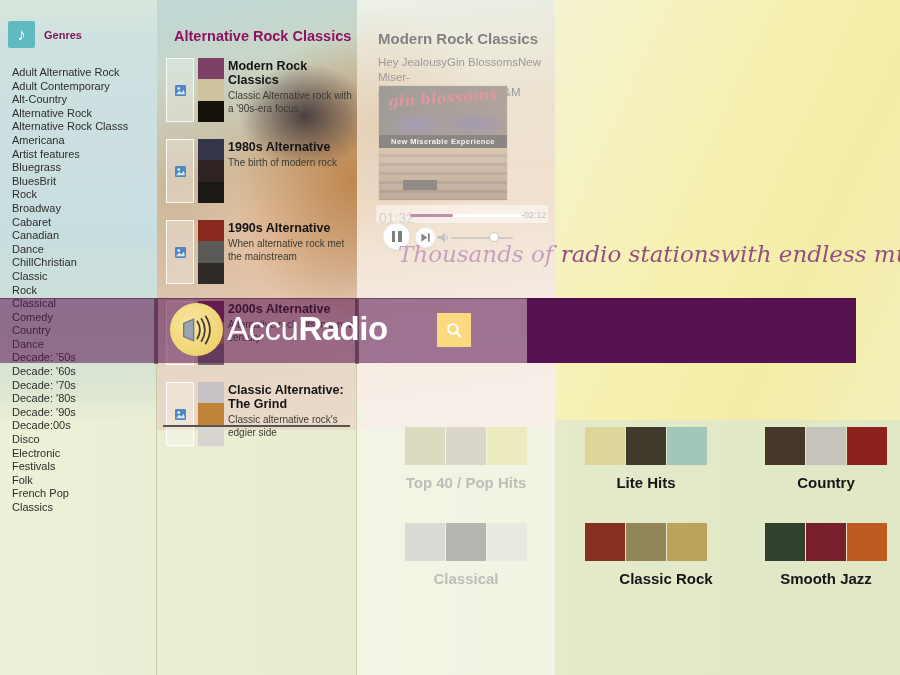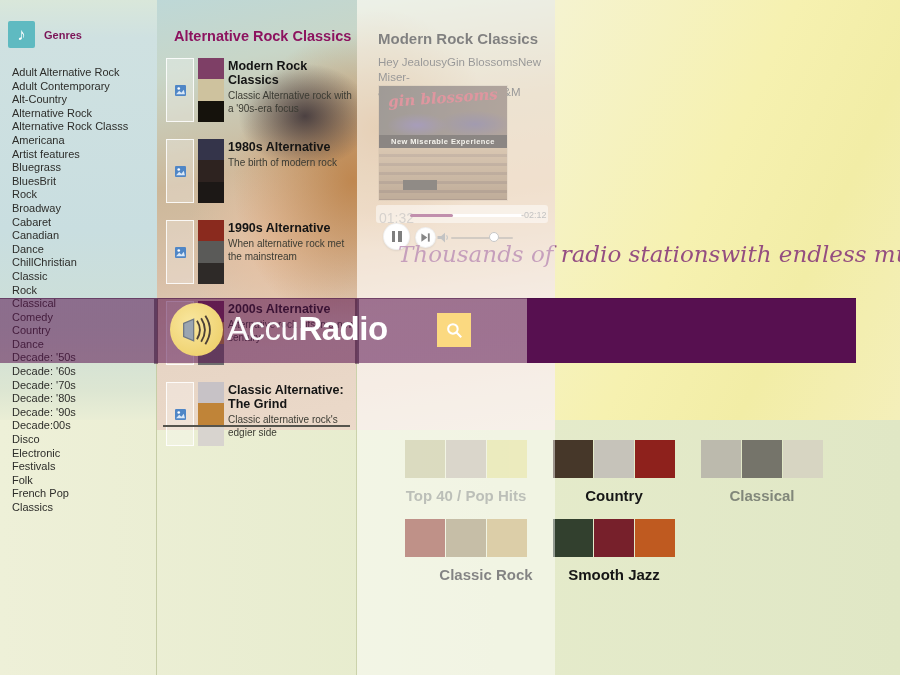--- a/index.html
+++ b/index.html
@@ -89,21 +89,21 @@
     background:radial-gradient(circle at 40% 38%, #f9e7a0, #efd26f 75%);display:flex;align-items:center;justify-content:center;}
   .brand{position:absolute;left:227px;top:11px;font-size:33px;color:#ffffff;letter-spacing:-0.5px;white-space:nowrap;cursor:pointer;}
   .brand .b1{font-weight:400;opacity:.97;}
   .brand .b2{font-weight:800;}
   .search-icon-box{position:absolute;left:437px;top:14px;width:34px;height:34px;background:#fbd980;display:flex;align-items:center;justify-content:center;cursor:pointer;}
   .search-input{position:absolute;left:471px;top:14px;width:406px;height:34px;background:#ffffff;display:flex;align-items:center;padding-left:12px;font-size:16.5px;cursor:text;white-space:pre;}
   .ph-strong{color:#bdbdbd;}
   .ph-rest{color:#8f8f8f;}
 
   
-  .tiles{position:absolute;left:392px;top:440px;width:450px;z-index:2;display:grid;grid-template-columns:repeat(3,148px);row-gap:15px;}
+  .tiles{position:absolute;left:392px;top:427px;width:450px;z-index:2;display:grid;grid-template-columns:repeat(3,148px);row-gap:15px;gap:32px;}
   .tile{display:flex;flex-direction:column;align-items:center;cursor:pointer;}
   .tile-thumbs{display:flex;gap:1px;height:38px;}
   .tile-thumbs div{width:40px;height:38px;}
   .tile-label{margin-top:9px;font-size:15px;font-weight:bold;white-space:nowrap;}
 </style>
 </head>
 <body>
 
 <div class="stage">
 
@@ -326,20 +326,28 @@
 
       <div class="tile">
         <div class="tile-thumbs" style="opacity: 0.85;">
           <div style="background: rgb(181, 180, 124);"></div>
           <div style="background: rgb(179, 168, 149);"></div>
           <div style="background: rgb(217, 214, 120);"></div>
         </div>
         <div class="tile-label" style="color: rgb(129, 135, 122);">Top 40 / Pop Hits</div>
       </div>
 
+      <div class="tile">
+        <div class="tile-thumbs" style="opacity: 1;">
+          <div style="background: rgb(222, 213, 152);"></div>
+          <div style="background: rgb(64, 58, 44);"></div>
+          <div style="background: rgb(163, 198, 187);"></div>
+        </div>
+        <div class="tile-label" style="color: rgb(22, 22, 22);">Lite Hits</div>
+      </div>
 
       <div class="tile">
         <div class="tile-thumbs" style="opacity: 1;">
           <div style="background: rgb(70, 55, 41);"></div>
           <div style="background: rgb(198, 195, 186);"></div>
           <div style="background: rgb(142, 33, 28);"></div>
         </div>
         <div class="tile-label" style="color: rgb(22, 22, 22);">Country</div>
       </div>
 

